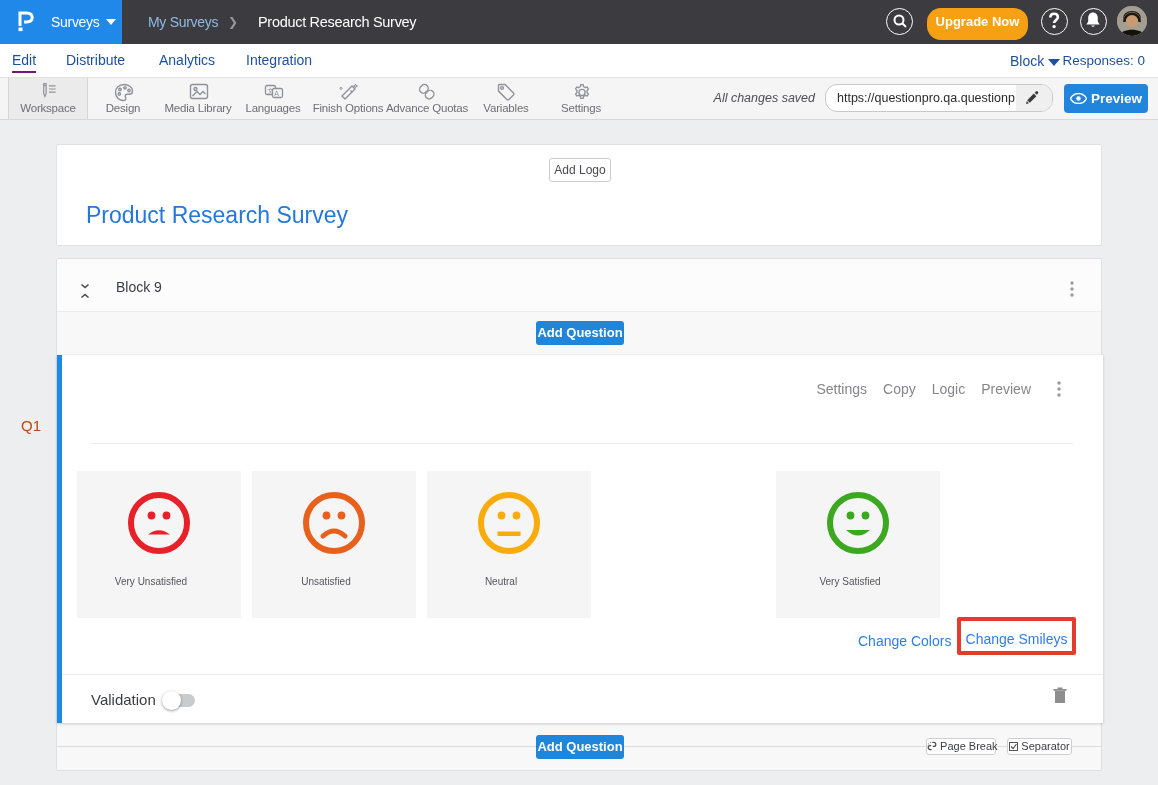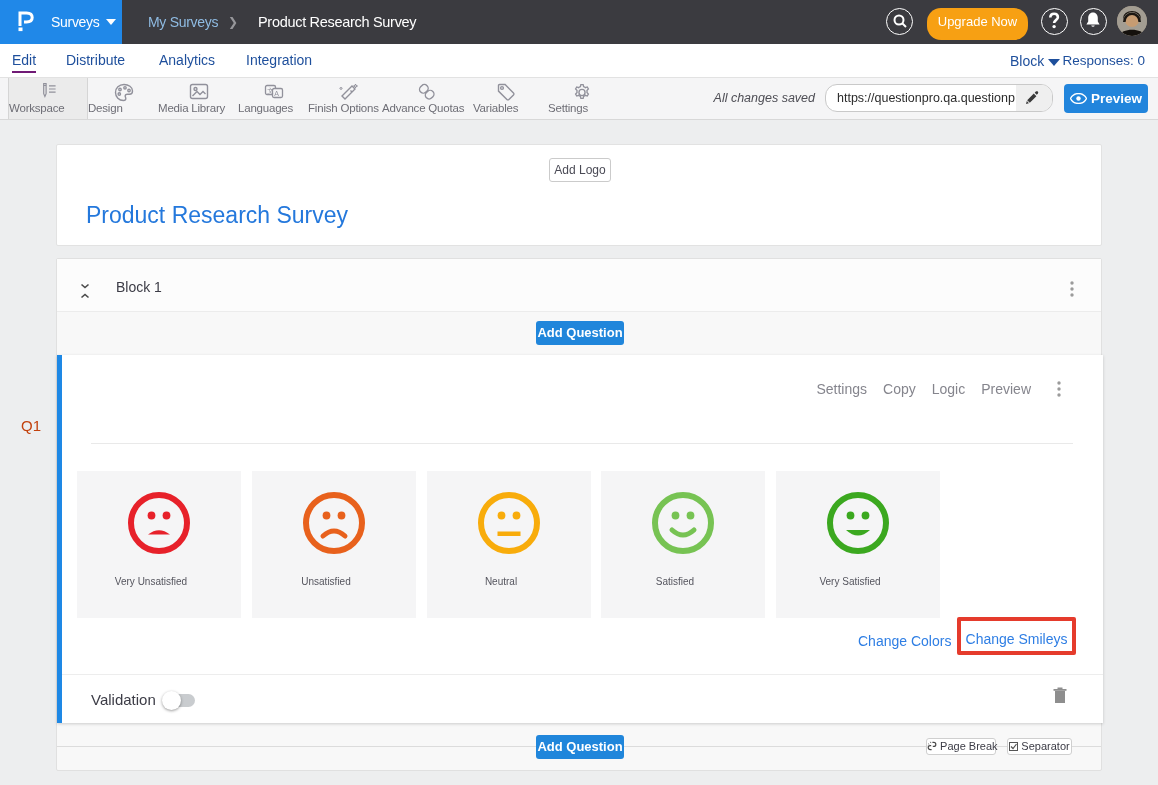--- a/index.html
+++ b/index.html
@@ -7,33 +7,33 @@
 body{font-family:"Liberation Sans",sans-serif;background:#EDEEEF;position:relative}
 
 .topbar{position:absolute;left:0;top:0;width:1158px;height:44px;background:#3B3B40}
 .logo{position:absolute;left:0;top:0;width:122px;height:44px;background:#2088E8}
 .surveys{position:absolute;left:51px;top:14px;color:#fff;font-size:14px;letter-spacing:-0.3px}
 .caret-w{position:absolute;left:104px;top:19px;width:0;height:0;border-left:5px solid transparent;border-right:5px solid transparent;border-top:6px solid #fff}
 .bc1{position:absolute;left:148px;top:14px;color:#8FBBE2;font-size:14px;letter-spacing:-0.3px}
 .bc-sep{position:absolute;left:228px;top:15px;color:#97979B;font-size:12px}
 .bc2{position:absolute;left:258px;top:14px;color:#fff;font-size:14.5px;letter-spacing:-0.3px}
 .circ{position:absolute;top:8px;width:27px;height:27px;border:1.5px solid #fff;border-radius:50%;color:#fff}
-.upgrade{position:absolute;left:927px;top:8px;width:101px;height:32px;background:#F7A013;border-radius:14px;color:#fff;font-size:13px;font-weight:normal;text-align:center;line-height:27px}
+.upgrade{position:absolute;left:927px;top:8px;width:101px;height:32px;background:#F7A013;border-radius:14px;color:#fff;font-size:13px;font-weight:bold;text-align:center;line-height:27px}
 .avatar{position:absolute;left:1117px;top:6px;width:30px;height:30px;border-radius:50%;overflow:hidden;background:#9a8a7a}
 
 .nav{position:absolute;left:0;top:44px;width:1158px;height:34px;background:#fff;border-bottom:1px solid #E2E2E2}
 .tab{position:absolute;top:8px;color:#1E4F9C;font-size:14px;font-weight:500}
 .tab.active{border-bottom:2px solid #701a75;padding-bottom:3px}
 .tools{position:absolute;left:1010px;top:9px;color:#1E4F9C;font-size:14px;font-weight:500}
 .caret-n{position:absolute;left:1048px;top:15px;width:0;height:0;border-left:6px solid transparent;border-right:6px solid transparent;border-top:7px solid #1E4F9C}
 .responses{position:absolute;right:13px;top:9px;color:#1E4F9C;font-size:13.5px;font-weight:500}
 
 .toolbar{position:absolute;left:0;top:78px;width:1158px;height:42px;background:#F5F5F6;border-bottom:1px solid #D8D8D8}
 .titem{position:absolute;top:0;height:41px;text-align:center}
-.titem .lbl{position:absolute;bottom:5px;width:100%;font-size:11.5px;letter-spacing:-0.2px;color:#6E6E76;white-space:nowrap;text-align:left}
+.titem .lbl{position:absolute;bottom:5px;width:100%;font-size:11.5px;letter-spacing:-0.2px;color:#6E6E76;white-space:nowrap;text-align:center}
 .titem svg{position:absolute;top:4px;left:50%;margin-left:-10px}
 .titem.active{background:#EBEBEB;border-left:1px solid #D5D5D5;border-right:1px solid #D5D5D5}
 .saved{position:absolute;right:343px;top:13px;font-size:12.5px;font-style:italic;color:#4E4E55}
 .urlbox{position:absolute;left:825px;top:6px;width:228px;height:28px;background:#fff;border:1px solid #C9C9C9;border-radius:12px;font-size:12.5px;color:#2b2b2b;line-height:26px;padding-left:11px;white-space:nowrap;overflow:hidden}
 .urladdon{position:absolute;right:0;top:0;width:36px;height:26px;background:#EFEFEF;border-radius:0 3px 3px 0}
 .preview{position:absolute;left:1064px;top:6px;width:84px;height:29px;background:#2285DC;border-radius:4px;color:#fff;font-size:13.5px;font-weight:bold;text-align:center;line-height:29px}
 
 .card1{position:absolute;left:56px;top:144px;width:1046px;height:102px;background:#fff;border:1px solid #E2E2E2;border-radius:2px}
 .addlogo{position:absolute;left:492px;top:13px;width:62px;height:24px;background:#fff;border:1px solid #CBCBCB;border-radius:3px;font-size:12px;color:#4A4A55;text-align:center;line-height:22px}
 .survtitle{position:absolute;left:29px;top:57px;font-size:23px;color:#2478DC}
@@ -200,21 +200,21 @@
   <div class="addlogo">Add Logo</div>
   <div class="survtitle">Product Research Survey</div>
 </div>
 
 <div class="block">
   <div class="bhead">
     <svg width="14" height="16" style="position:absolute;left:21px;top:24px" viewBox="0 0 14 16" fill="none" stroke="#4A4A4A" stroke-width="1.6">
         <path d="M3.5 1.5 L7 4.5 L10.5 1.5"></path>
         <path d="M3.5 14.5 L7 11.5 L10.5 14.5"></path>
       </svg>
-    <div class="btext">Block 1</div>
+    <div class="btext">Block 9</div>
     <div style="position:absolute;left:1013px;top:22px"><svg width="4" height="16" viewBox="0 0 4 16">
           <circle cx="2" cy="2" r="1.7" fill="#9B9B9B"></circle>
           <circle cx="2" cy="8" r="1.7" fill="#9B9B9B"></circle>
           <circle cx="2" cy="14" r="1.7" fill="#9B9B9B"></circle>
         </svg></div>
   </div>
   <div class="addq" style="position:absolute;left:479px;top:62px;width:88px;height:24px;font-size:13px;line-height:24px">Add Question</div>
 
   <div class="qcard">
     <div class="qlinks"><span style="margin-left:0">Settings</span><span>Copy</span><span>Logic</span><span>Preview</span></div>
@@ -245,29 +245,20 @@
     </div>
     <div class="scard" style="left:365px">
       <svg width="70" height="70" style="margin-top:17px" viewBox="0 0 70 70">
         <circle cx="35" cy="35" r="28" fill="none" stroke="#F8AC0B" stroke-width="6"></circle>
         <circle cx="27.5" cy="27.5" r="3.9" fill="#F8AC0B"></circle>
           <circle cx="42.5" cy="27.5" r="3.9" fill="#F8AC0B"></circle>
         <rect x="23.5" y="43.5" width="23" height="4.5" fill="#F8AC0B"></rect>
       </svg>
       <div class="slbl">Neutral</div>
     </div>
-    <div class="scard" style="left:539px">
-      <svg width="70" height="70" style="margin-top:17px" viewBox="0 0 70 70">
-        <circle cx="35" cy="35" r="28" fill="none" stroke="#77C353" stroke-width="6"></circle>
-        <circle cx="27.5" cy="27.5" r="3.9" fill="#77C353"></circle>
-          <circle cx="42.5" cy="27.5" r="3.9" fill="#77C353"></circle>
-        <path d="M24 42 Q35 52 46 42" fill="none" stroke="#77C353" stroke-width="5" stroke-linecap="round"></path>
-      </svg>
-      <div class="slbl">Satisfied</div>
-    </div>
     <div class="scard" style="left:714px">
       <svg width="70" height="70" style="margin-top:17px" viewBox="0 0 70 70">
         <circle cx="35" cy="35" r="28" fill="none" stroke="#3BA81F" stroke-width="6"></circle>
         <circle cx="27.5" cy="27.5" r="3.9" fill="#3BA81F"></circle>
           <circle cx="42.5" cy="27.5" r="3.9" fill="#3BA81F"></circle>
         <path d="M23 42 L47 42 Q35 53 23 42 Z" fill="#3BA81F"></path>
       </svg>
       <div class="slbl">Very Satisfied</div>
     </div>
 

